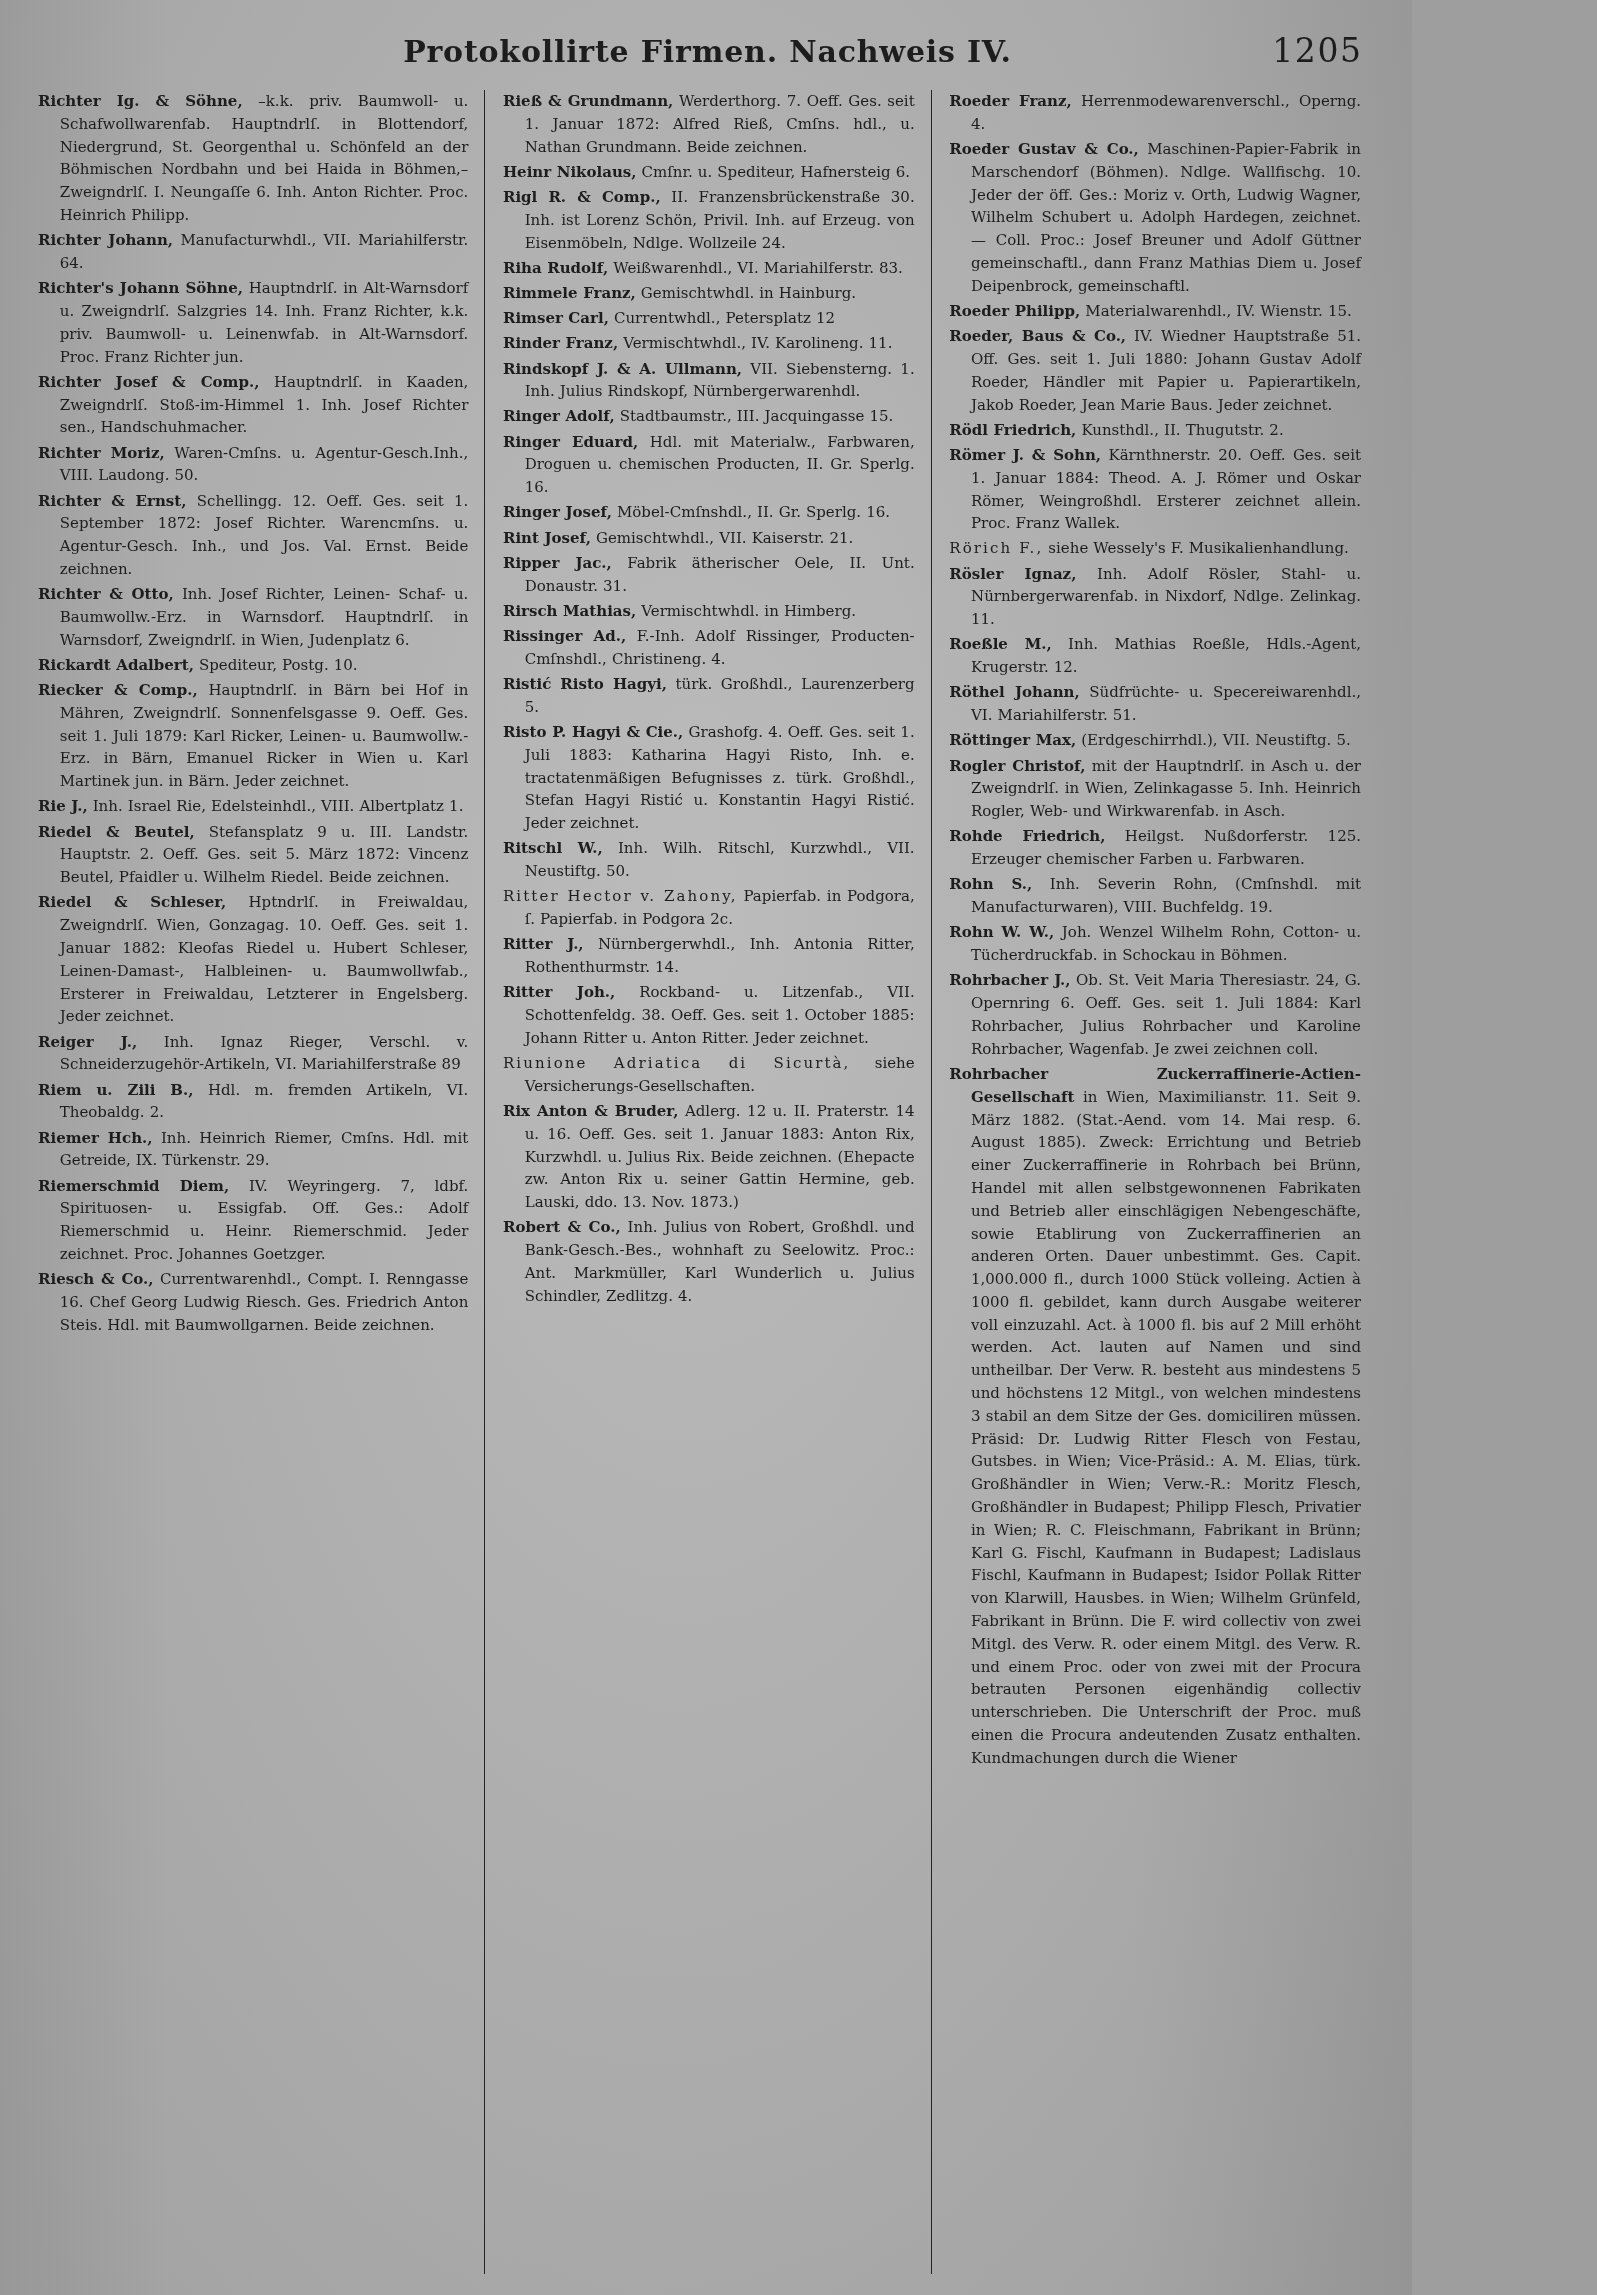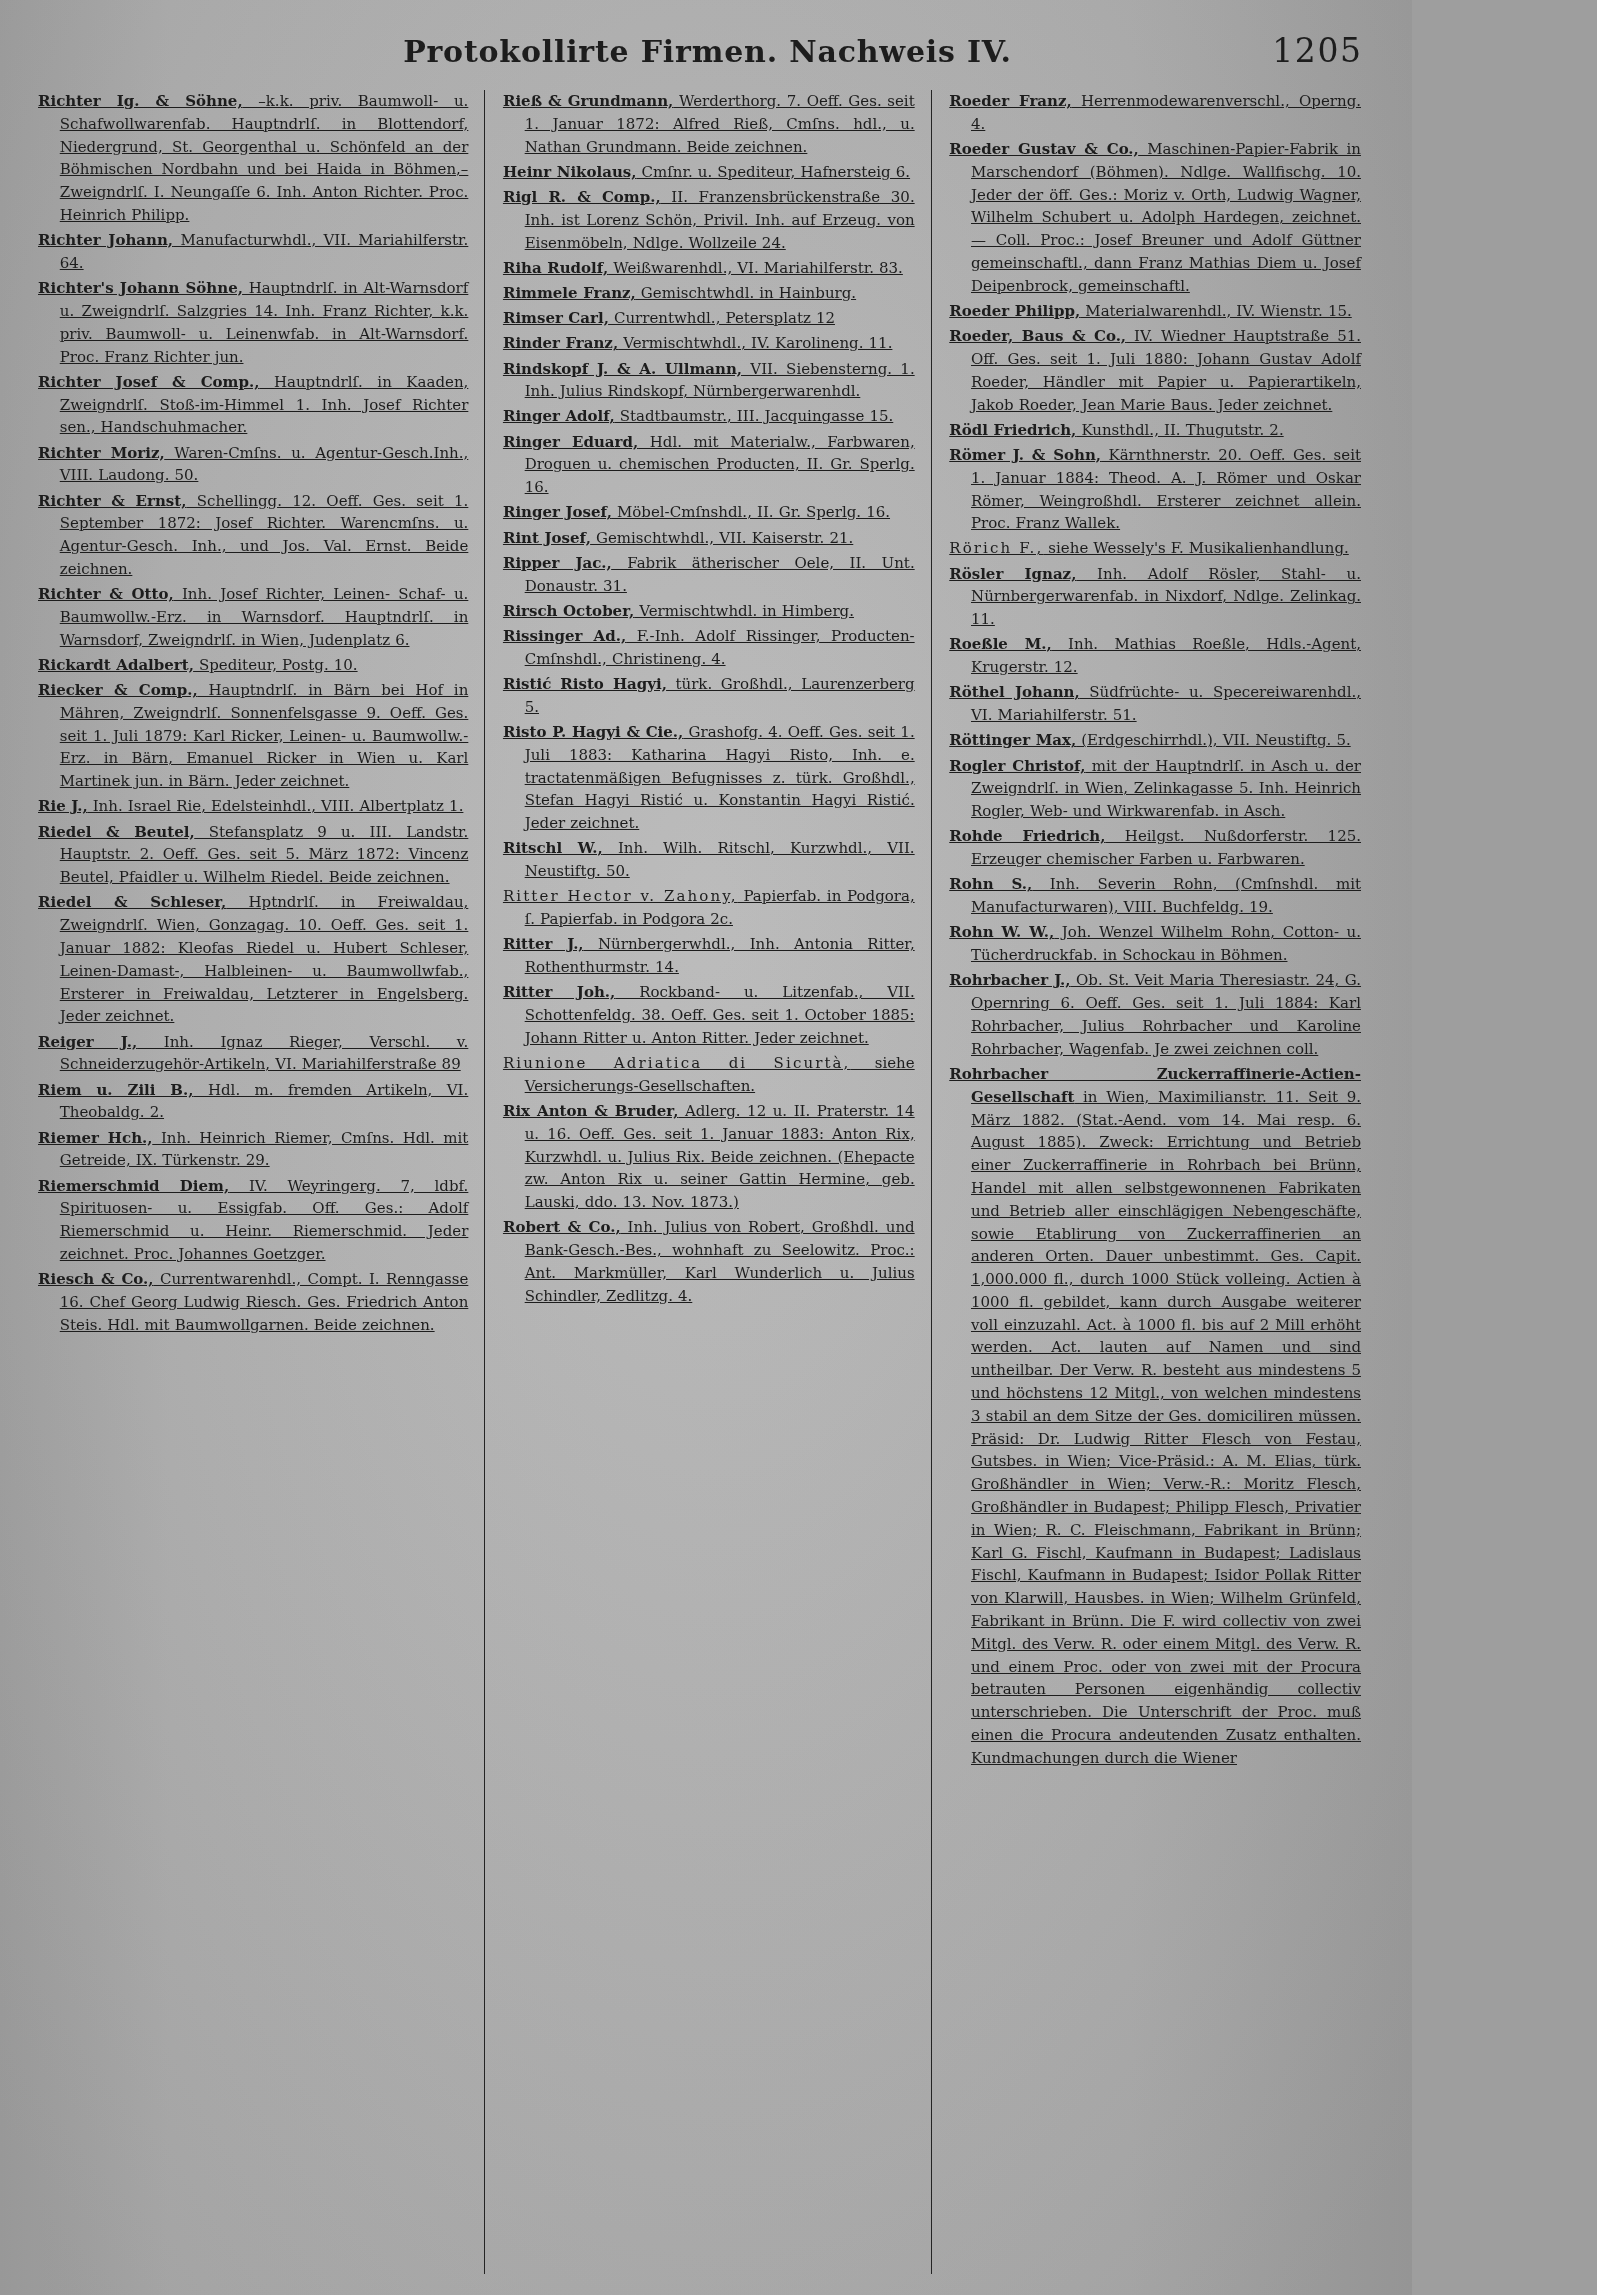--- a/index.html
+++ b/index.html
@@ -11,21 +11,20 @@
     overflow: hidden;
   }
   .page {
     position: relative;
     width: 1412px; height: 2295px;
     background:
       radial-gradient(ellipse at 50% 40%, rgba(255,255,255,0.10), rgba(0,0,0,0.10) 95%),
       linear-gradient(90deg, #a9a9a9 0%, #b5b5b5 12%, #b3b3b3 80%, #a6a6a6 100%);
     box-sizing: border-box;
     padding: 21px 35px 16px 38px;
-    text-decoration: underline;
   }
   header.pagehead {
     position: relative;
     height: 69px;
   }
   .header-title {
     position: absolute;
     left: 0; right: 0; top: 12.8px;
     text-align: center;
     font-weight: bold;
@@ -105,21 +104,21 @@
         <p class="entry"><span class="firm">Riha Rudolf,</span><span> Weißwarenhdl., VI. Mariahilferstr. 83.</span></p>
         <p class="entry"><span class="firm">Rimmele Franz,</span><span> Gemischtwhdl. in Hainburg.</span></p>
         <p class="entry"><span class="firm">Rimser Carl,</span><span> Currentwhdl., Petersplatz 12</span></p>
         <p class="entry"><span class="firm">Rinder Franz,</span><span> Vermischtwhdl., IV. Karolineng. 11.</span></p>
         <p class="entry"><span class="firm">Rindskopf J. &amp; A. Ullmann,</span><span> VII. Siebensterng. 1. Inh. Julius Rindskopf, Nürnbergerwarenhdl.</span></p>
         <p class="entry"><span class="firm">Ringer Adolf,</span><span> Stadtbaumstr., III. Jacquingasse 15.</span></p>
         <p class="entry"><span class="firm">Ringer Eduard,</span><span> Hdl. mit Materialw., Farbwaren, Droguen u. chemischen Producten, II. Gr. Sperlg. 16.</span></p>
         <p class="entry"><span class="firm">Ringer Josef,</span><span> Möbel-Cmſnshdl., II. Gr. Sperlg. 16.</span></p>
         <p class="entry"><span class="firm">Rint Josef,</span><span> Gemischtwhdl., VII. Kaiserstr. 21.</span></p>
         <p class="entry"><span class="firm">Ripper Jac.,</span><span> Fabrik ätherischer Oele, II. Unt. Donaustr. 31.</span></p>
-        <p class="entry"><span class="firm">Rirsch October,</span><span> Vermischtwhdl. in Himberg.</span></p>
+        <p class="entry"><span class="firm">Rirsch Mathias,</span><span> Vermischtwhdl. in Himberg.</span></p>
         <p class="entry"><span class="firm">Rissinger Ad.,</span><span> F.-Inh. Adolf Rissinger, Producten-Cmſnshdl., Christineng. 4.</span></p>
         <p class="entry"><span class="firm">Ristić Risto Hagyi,</span><span> türk. Großhdl., Laurenzerberg 5.</span></p>
         <p class="entry"><span class="firm">Risto P. Hagyi &amp; Cie.,</span><span> Grashofg. 4. Oeff. Ges. seit 1. Juli 1883: Katharina Hagyi Risto, Inh. e. tractatenmäßigen Befugnisses z. türk. Großhdl., Stefan Hagyi Ristić u. Konstantin Hagyi Ristić. Jeder zeichnet.</span></p>
         <p class="entry"><span class="firm">Ritschl W.,</span><span> Inh. Wilh. Ritschl, Kurzwhdl., VII. Neustiftg. 50.</span></p>
         <p class="entry spaced"><span class="firm spaced-name">Ritter Hector v. Zahony,</span><span> Papierfab. in Podgora, ſ. Papierfab. in Podgora 2c.</span></p>
         <p class="entry"><span class="firm">Ritter J.,</span><span> Nürnbergerwhdl., Inh. Antonia Ritter, Rothenthurmstr. 14.</span></p>
         <p class="entry"><span class="firm">Ritter Joh.,</span><span> Rockband- u. Litzenfab., VII. Schottenfeldg. 38. Oeff. Ges. seit 1. October 1885: Johann Ritter u. Anton Ritter. Jeder zeichnet.</span></p>
         <p class="entry spaced"><span class="firm spaced-name">Riunione Adriatica di Sicurtà,</span><span> siehe Versicherungs-Gesellschaften.</span></p>
         <p class="entry"><span class="firm">Rix Anton &amp; Bruder,</span><span> Adlerg. 12 u. II. Praterstr. 14 u. 16. Oeff. Ges. seit 1. Januar 1883: Anton Rix, Kurzwhdl. u. Julius Rix. Beide zeichnen. (Ehepacte zw. Anton Rix u. seiner Gattin Hermine, geb. Lauski, ddo. 13. Nov. 1873.)</span></p>
         <p class="entry"><span class="firm">Robert &amp; Co.,</span><span> Inh. Julius von Robert, Großhdl. und Bank-Gesch.-Bes., wohnhaft zu Seelowitz. Proc.: Ant. Markmüller, Karl Wunderlich u. Julius Schindler, Zedlitzg. 4.</span></p>

